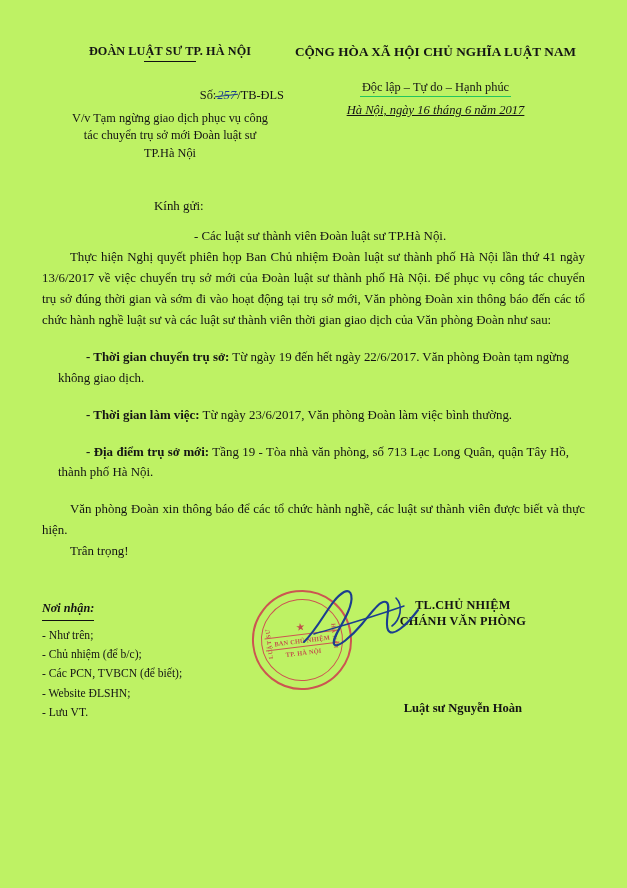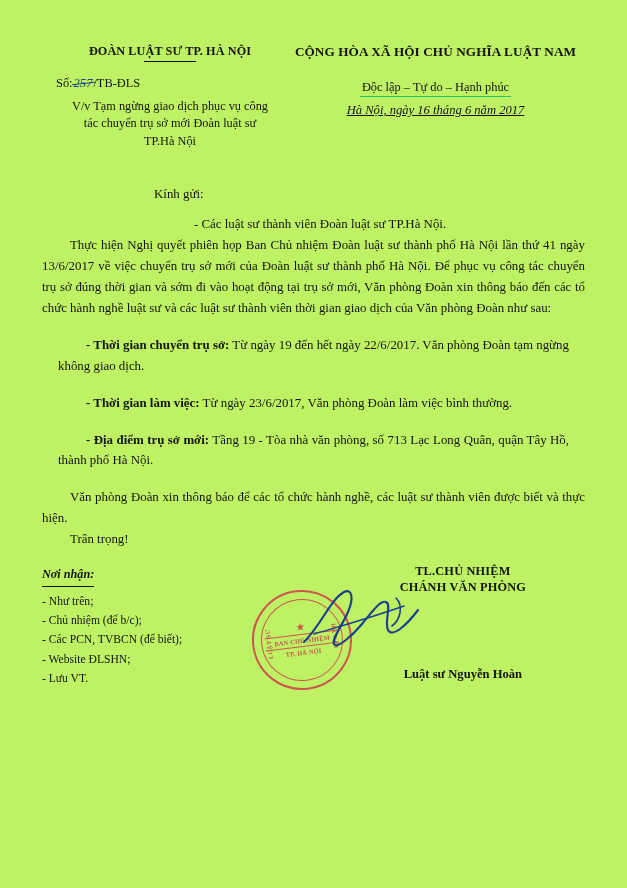--- a/index.html
+++ b/index.html
@@ -60,22 +60,22 @@
     padding: 0 2px 1px 2px;
   }
   .rule-left {
     width: 52px;
     height: 0;
     border-bottom: 1px solid #111;
     margin: 2px auto 0 auto;
   }
   .so-line {
     font-size: 12.4px;
-    margin-top: 14px;
-    text-align: left;
+    margin-top: 26px;
+    text-align: right;
     white-space: nowrap;
   }
   .so-num {
     font-family: "Liberation Serif", serif;
     font-style: italic;
     color: #1b3e8f;
     font-size: 12.6px;
     position: relative;
     padding: 0 1px;
   }
@@ -125,21 +125,21 @@
   .gap-lg { margin-top: 20px; }
   .gap-md { margin-top: 15px; }
   .bullet {
     margin: 16px;
     text-indent: 28px;
     text-align: justify;
   }
   .b { font-weight: bold; }
   
   .sign-area {
-    margin-top: 14px;
+    margin-top: 36px;
     padding: 0 42px;
     display: flex;
     position: relative;
     gap: 12px;
   }
   .noi-nhan {
     width: 54%;
     font-size: 11.6px;
     line-height: 1.68;
   }

